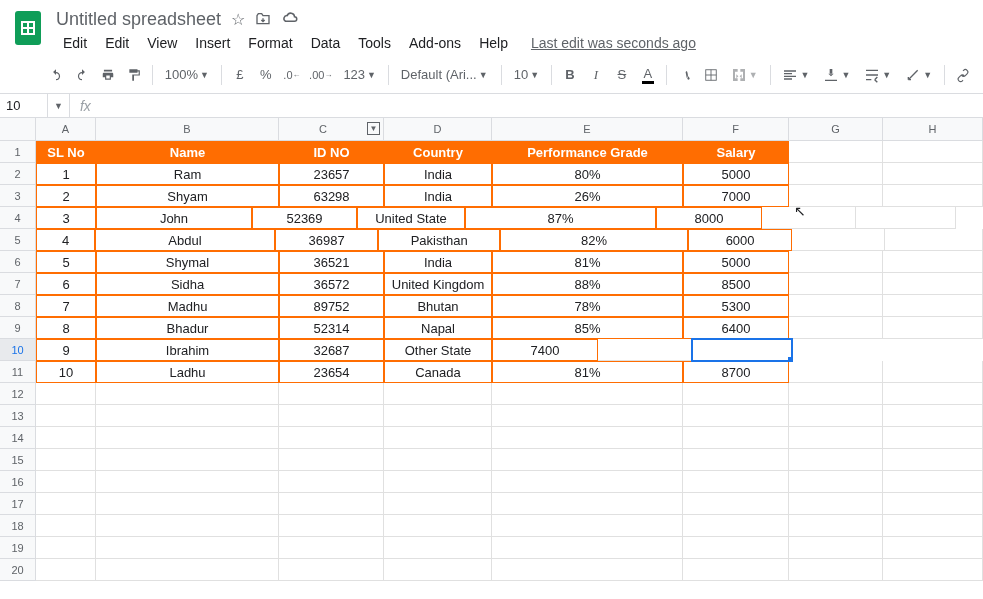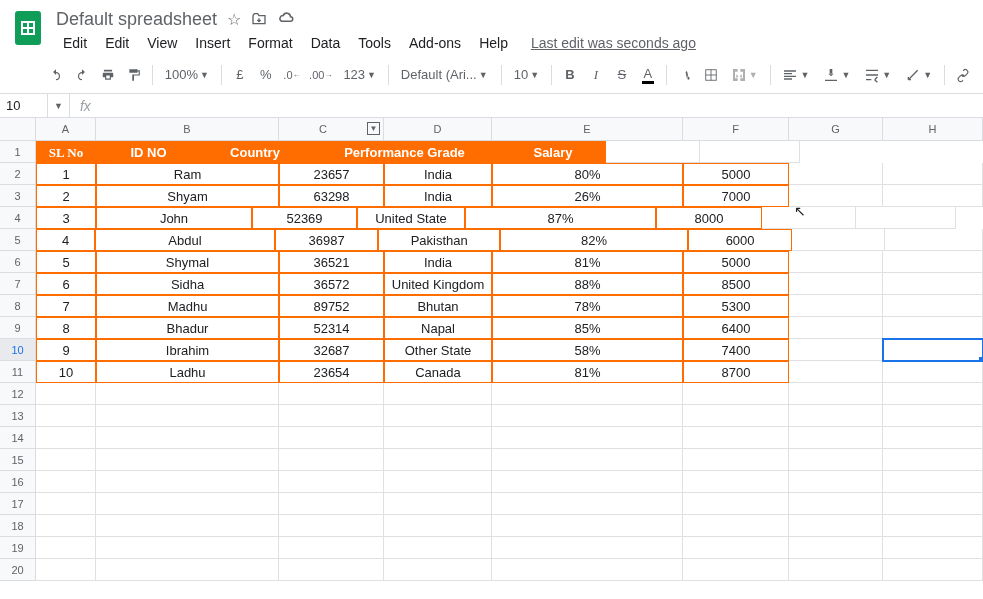--- a/index.html
+++ b/index.html
@@ -67,21 +67,21 @@
         <div class="logo-grid">
           <div></div>
           <div></div>
           <div></div>
           <div></div>
         </div>
       </div>
   </div>
   <div>
     <div class="title-row">
-      <span class="doc-title">Default spreadsheet</span>
+      <span class="doc-title">Untitled spreadsheet</span>
       <span class="title-icon">☆</span>
       <span class="title-icon">
         <svg width="16" height="16" viewBox="0 0 24 24" fill="none" stroke="#5f6368" stroke-width="2">
             <path d="M3 7l2-3h5l2 3h9v12H3z"></path>
             <path d="M12 11v5M9.5 13.5L12 16l2.5-2.5"></path>
           </svg>
       </span>
       <span class="title-icon">
         <svg width="18" height="18" viewBox="0 0 24 24" fill="none" stroke="#5f6368" stroke-width="2">
             <path d="M18 15a3 3 0 000-6 5 5 0 00-9.7-1.5A4 4 0 006 15z"></path>
@@ -251,21 +251,22 @@
       <div class="rh">14</div>
       <div class="rh">15</div>
       <div class="rh">16</div>
       <div class="rh">17</div>
       <div class="rh">18</div>
       <div class="rh">19</div>
       <div class="rh">20</div>
     </div>
   <div class="cells" id="cells">
       <div class="cell-row">
-        <div class="cell header-cell" style="width: 60px; font-family: Liberation Serif, serif;">SL No</div>
+        <div class="cell header-cell" style="width: 60px;">SL No</div>
+        <div class="cell header-cell" style="width: 183px;">Name</div>
         <div class="cell header-cell" style="width: 105px;">ID NO</div>
         <div class="cell header-cell" style="width: 108px;">Country</div>
         <div class="cell header-cell" style="width: 191px;">Performance Grade</div>
         <div class="cell header-cell" style="width: 106px;">Salary</div>
         <div class="cell" style="width: 94px;"></div>
         <div class="cell" style="width: 100px;"></div>
       </div>
       <div class="cell-row">
         <div class="cell data-cell" style="width: 60px;">1</div>
         <div class="cell data-cell" style="width: 183px;">Ram</div>
@@ -344,21 +345,20 @@
         <div class="cell data-cell" style="width: 191px;">85%</div>
         <div class="cell data-cell" style="width: 106px;">6400</div>
         <div class="cell" style="width: 94px;"></div>
         <div class="cell" style="width: 100px;"></div>
       </div>
       <div class="cell-row">
         <div class="cell data-cell" style="width: 60px;">9</div>
         <div class="cell data-cell" style="width: 183px;">Ibrahim</div>
         <div class="cell data-cell" style="width: 105px;">32687</div>
         <div class="cell data-cell" style="width: 108px;">Other State</div>
-        <div class="cell data-cell" style="width: 191px;">58%</div>
         <div class="cell data-cell" style="width: 106px;">7400</div>
         <div class="cell" style="width: 94px;"></div>
         <div class="cell active-cell" style="width: 100px;"></div>
       </div>
       <div class="cell-row">
         <div class="cell data-cell" style="width: 60px;">10</div>
         <div class="cell data-cell" style="width: 183px;">Ladhu</div>
         <div class="cell data-cell" style="width: 105px;">23654</div>
         <div class="cell data-cell" style="width: 108px;">Canada</div>
         <div class="cell data-cell" style="width: 191px;">81%</div>

